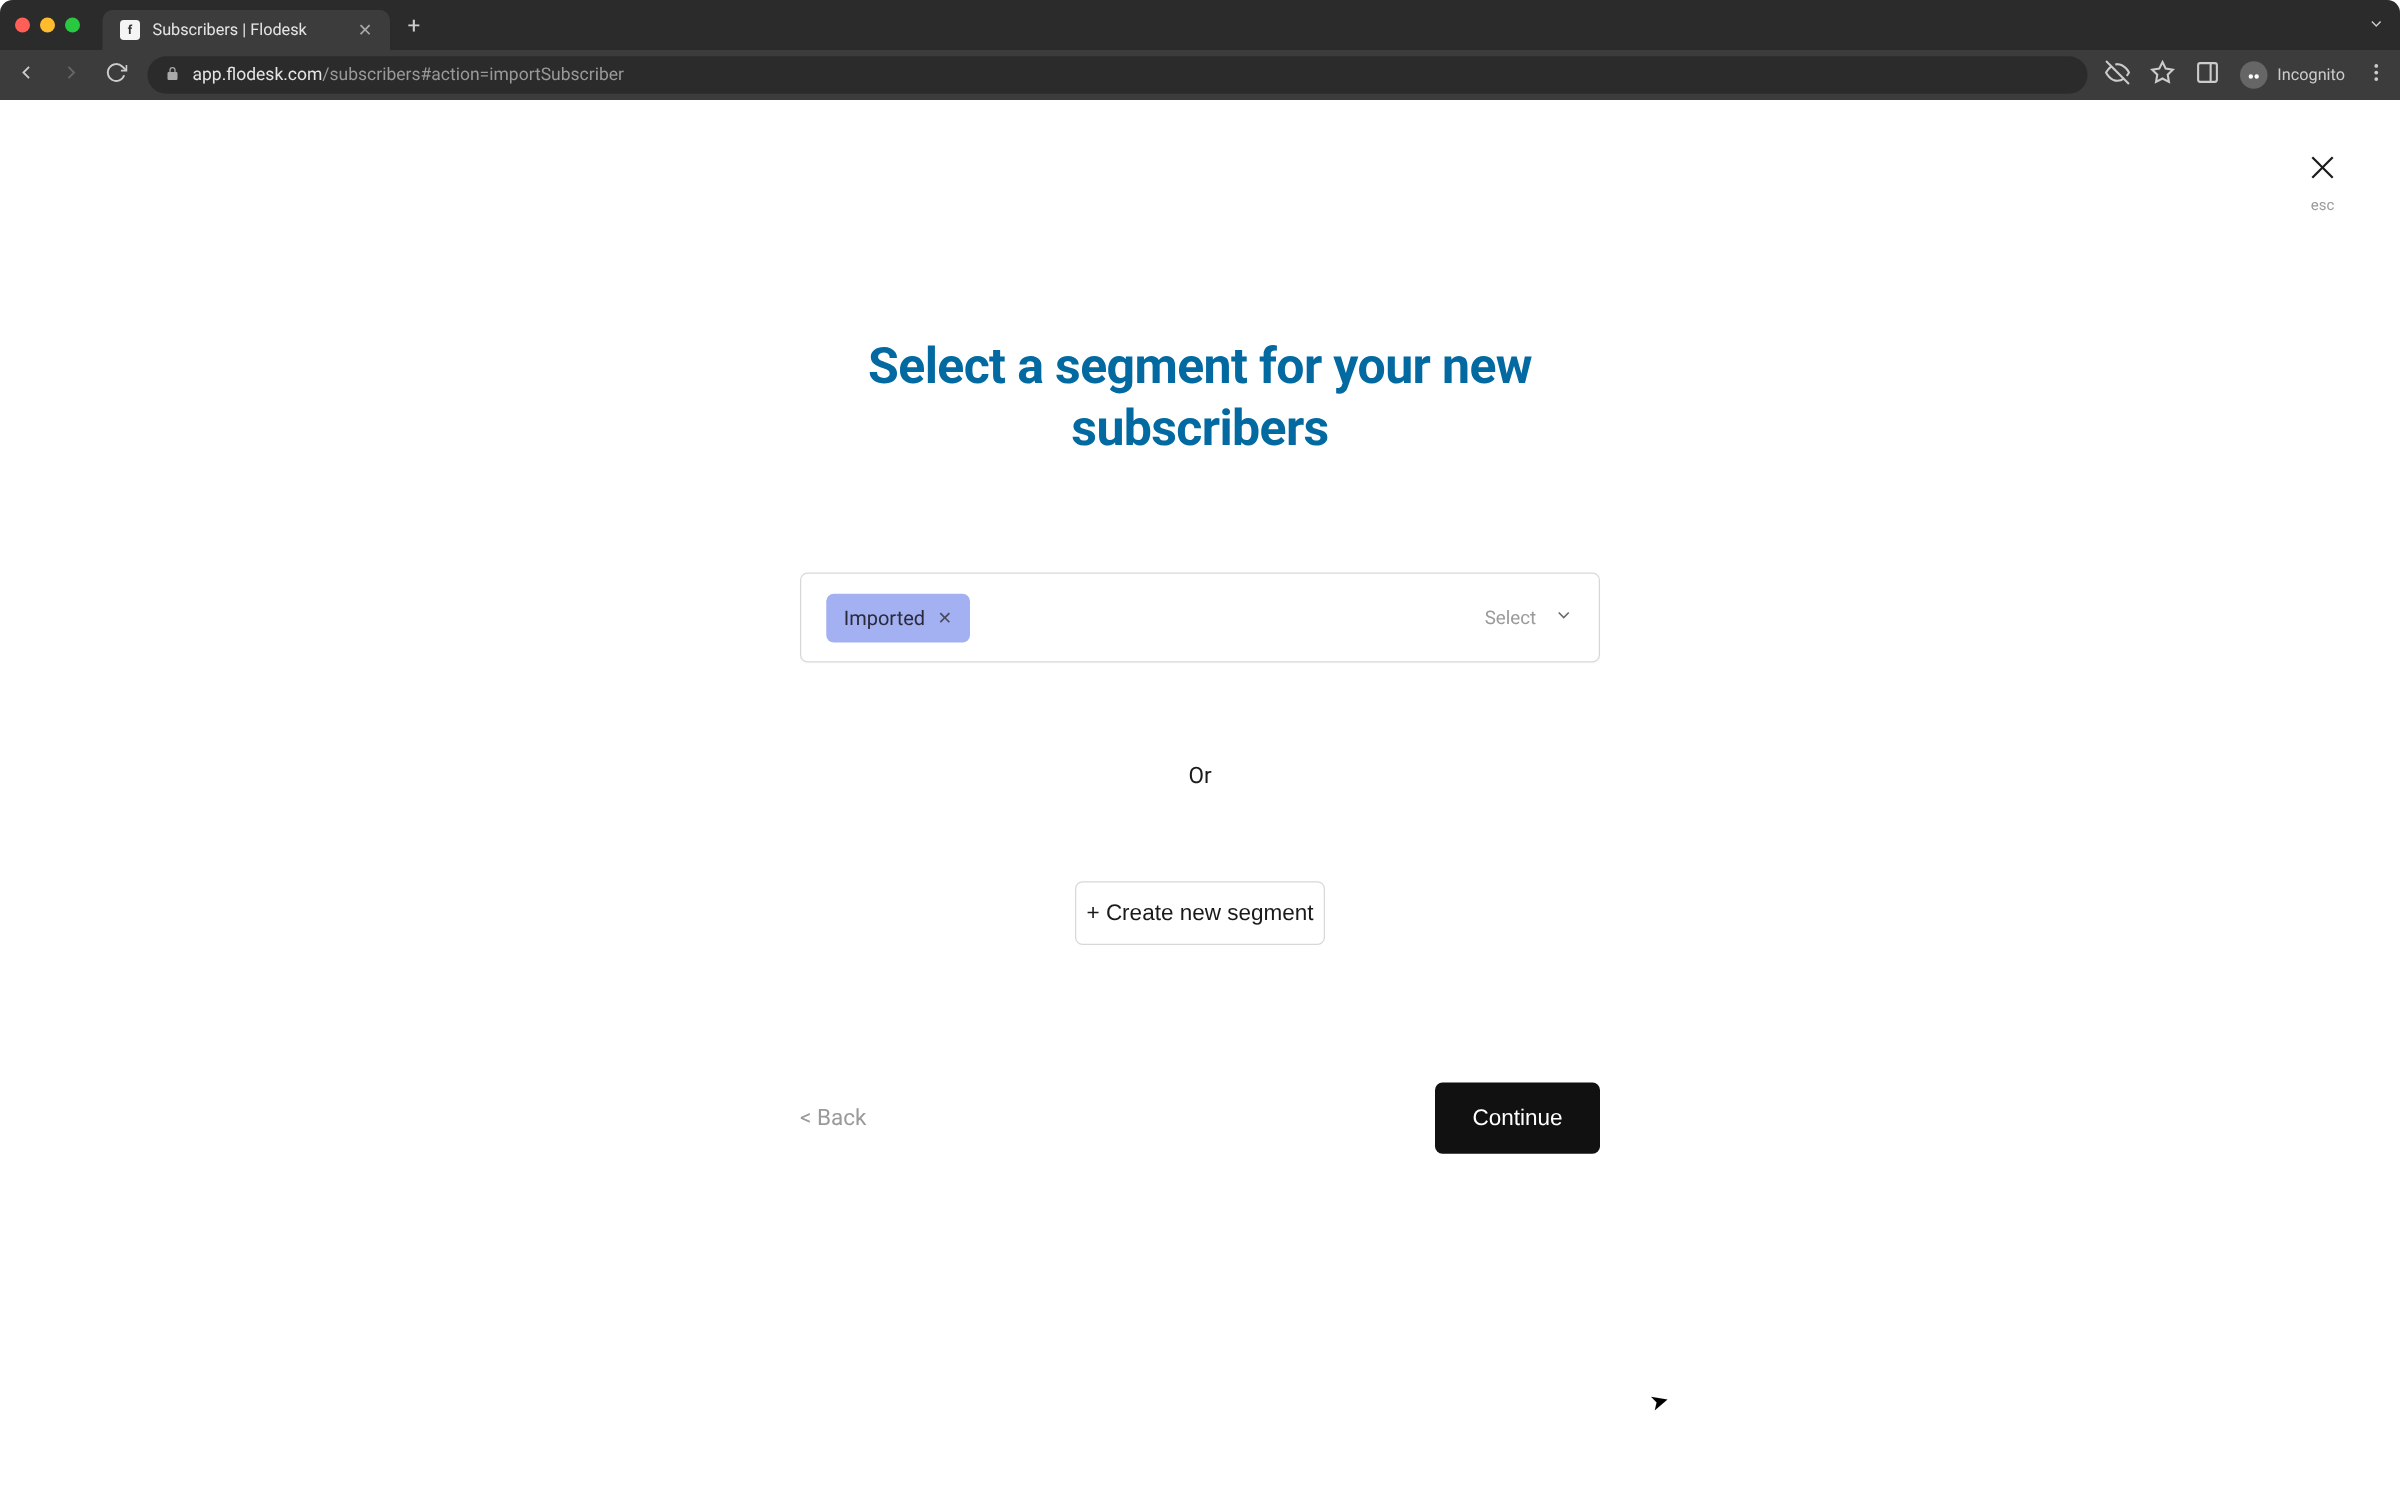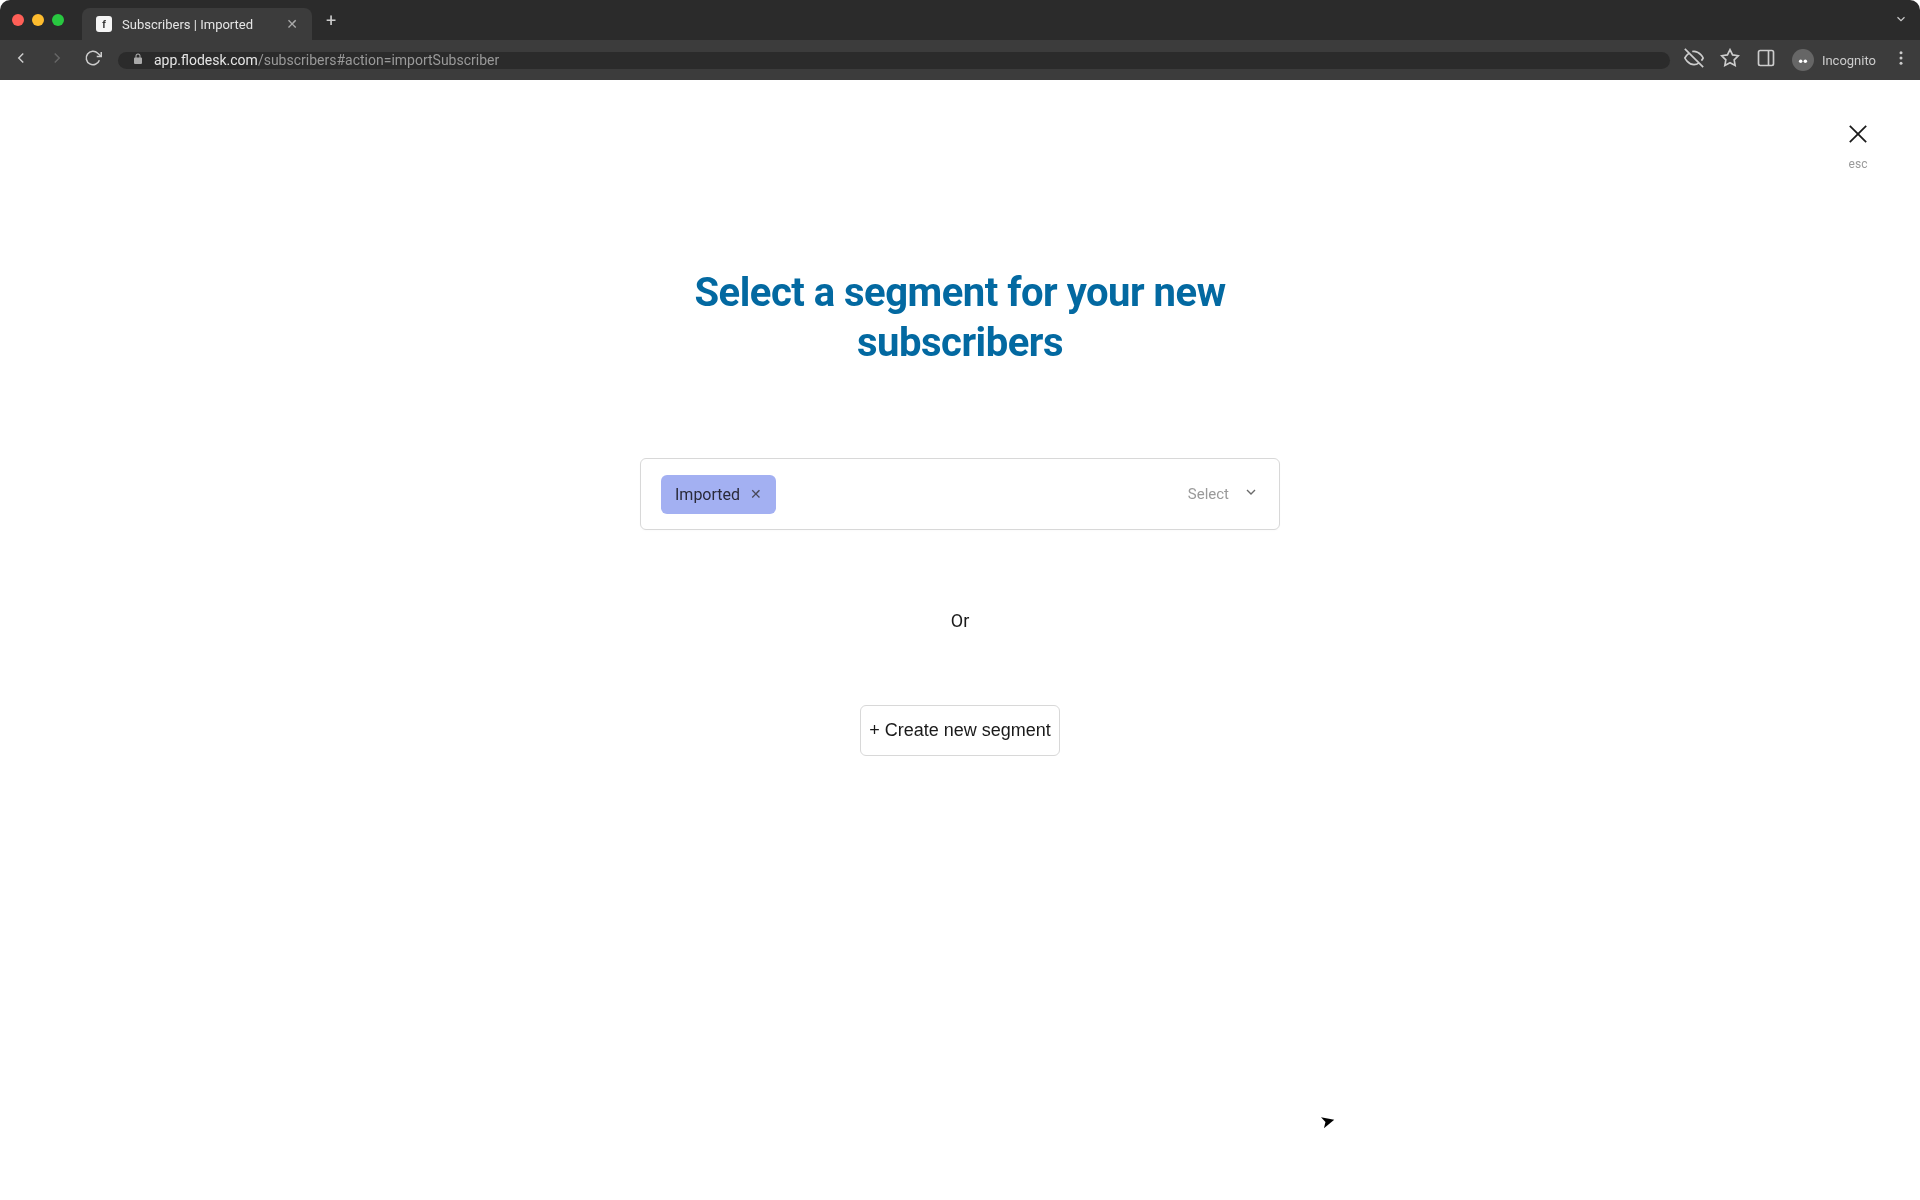--- a/index.html
+++ b/index.html
@@ -97,21 +97,21 @@
       width: 22px;
       text-align: center;
     }
     .nav-btn.disabled {
       color: #666;
     }
     .address-bar {
       flex: 1;
       background: #2b2b2b;
       border-radius: 20px;
-      height: 17px;
+      height: 30px;
       display: flex;
       align-items: center;
       padding: 0 14px;
       gap: 10px;
       color: #ccc;
       font-size: 14px;
     }
     .lock-icon {
       color: #aaa;
       font-size: 12px;
@@ -274,21 +274,21 @@
 <body>
 
 <div class="browser-chrome">
   <div class="window-controls">
     <div class="win-btn win-close"></div>
     <div class="win-btn win-min"></div>
     <div class="win-btn win-max"></div>
   </div>
   <div class="tab">
     <div class="tab-icon">f</div>
-    <span class="tab-title">Subscribers | Imported</span>
+    <span class="tab-title">Subscribers | Flodesk</span>
     <span class="tab-close">✕</span>
   </div>
   <div class="new-tab">+</div>
   <div class="tab-chevron">
     <svg width="14" height="14" viewBox="0 0 24 24" fill="none" stroke="currentColor" stroke-width="2">
         <polyline points="6 9 12 15 18 9"></polyline>
       </svg>
   </div>
 </div>
 
@@ -384,16 +384,20 @@
               <polyline points="6 9 12 15 18 9"></polyline>
             </svg>
         </span>
       </div>
     </div>
     
     <div class="or-sep">Or</div>
     
     <button class="create-btn">+ Create new segment</button>
     
+    <div class="footer-row">
+      <span class="back-link">&lt; Back</span>
+      <button class="continue-btn">Continue</button>
+    </div>
   </div>
 
   <div class="cursor">➤</div>
 </div>
 
 </body></html>

